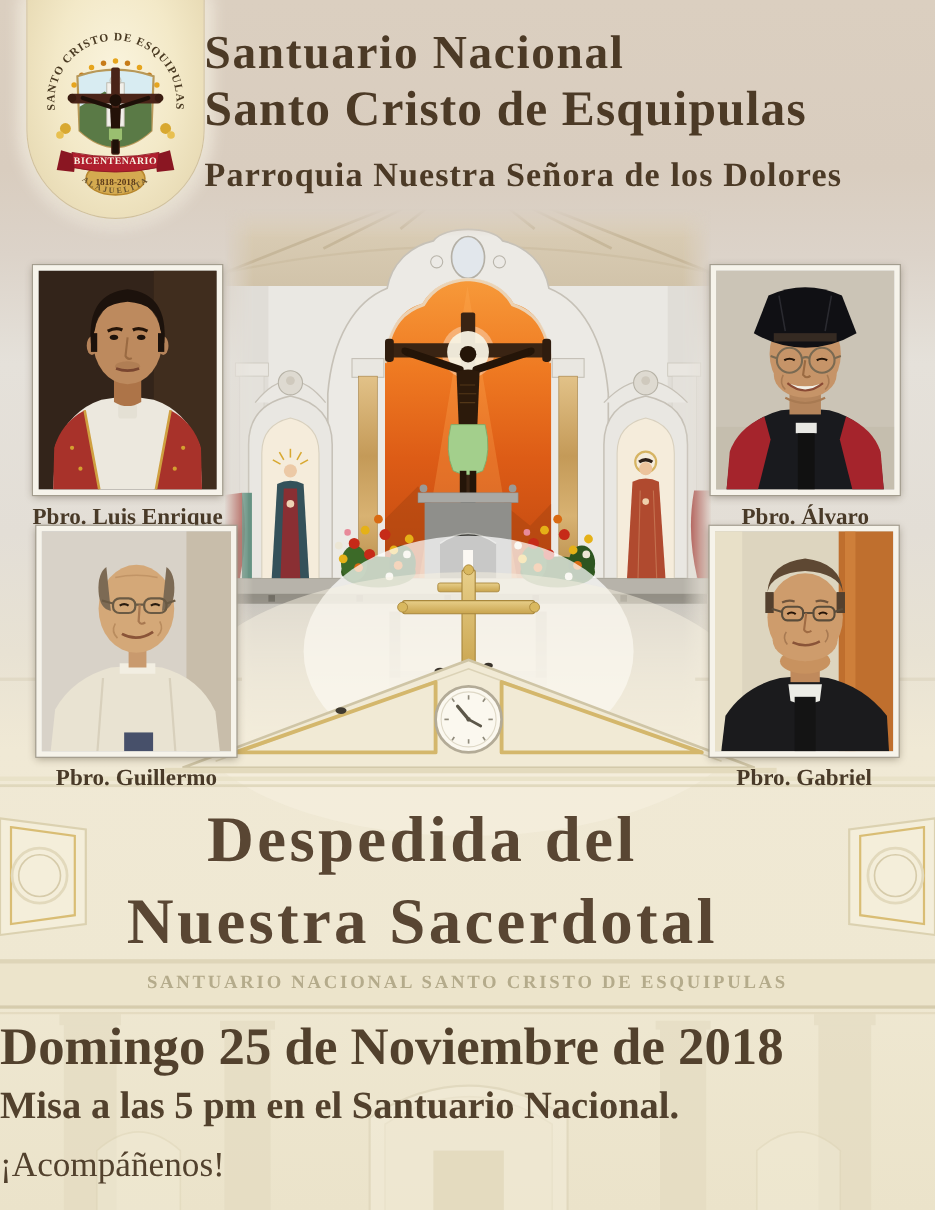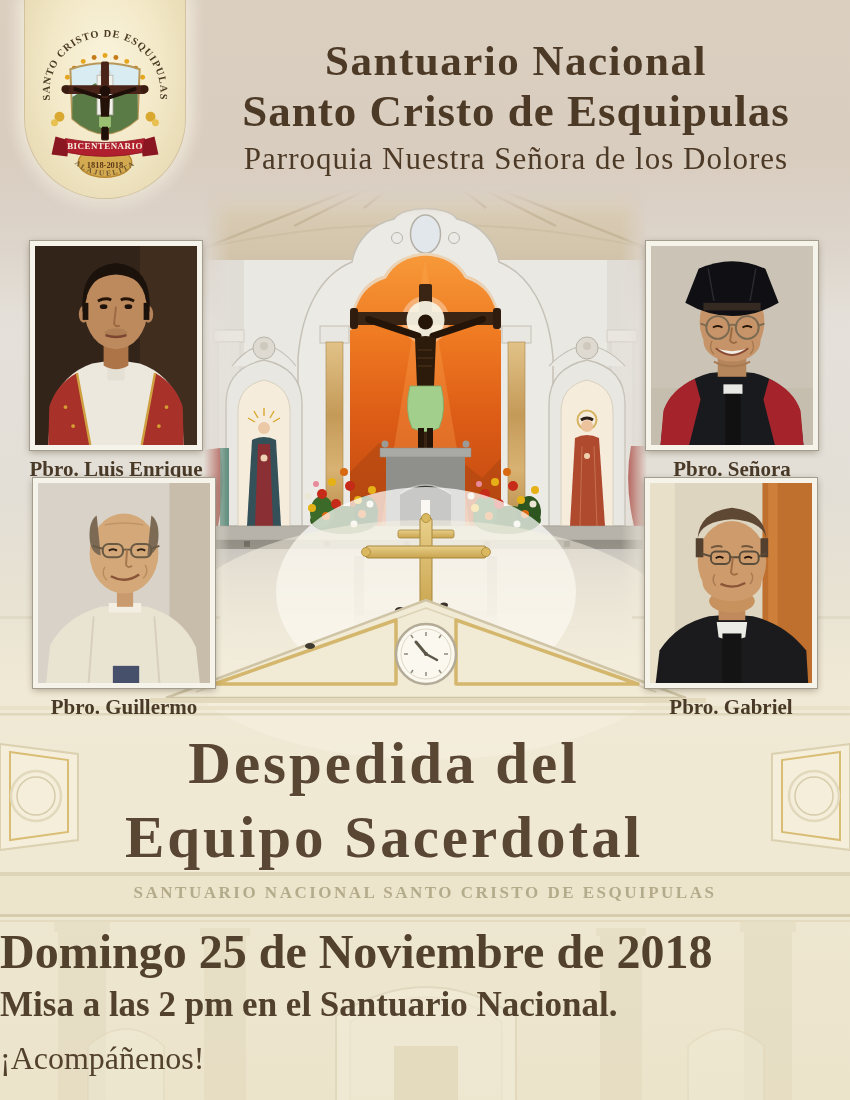--- a/index.html
+++ b/index.html
@@ -16,24 +16,24 @@
     -webkit-mask-image:linear-gradient(90deg,rgba(0,0,0,0) 0,#000 26px,#000 calc(100% - 26px),rgba(0,0,0,0) 100%);
     mask-image:linear-gradient(90deg,rgba(0,0,0,0) 0,#000 26px,#000 calc(100% - 26px),rgba(0,0,0,0) 100%);}
   
   .facade{position:absolute;left:0;top:0;z-index:2;pointer-events:none}
   
   .seal{position:absolute;left:25px;top:0;width:160px;height:198px;z-index:4;
     border-radius:0 0 80px 80px;
     background:radial-gradient(ellipse at 50% 35%,#faf4de 0%,#f3e9c8 48%,#e2d3aa 100%);
     box-shadow:0 0 0 1px rgba(196,176,126,.65),0 0 16px 5px rgba(255,252,240,.85),0 3px 8px rgba(120,100,60,.3);}
   
-  .header{position:absolute;left:186px;top:36px;width:660px;text-align:center;z-index:4;color:#4c3a26}
+  .header{position:absolute;left:186px;top:24px;width:660px;z-index:4;color:#4c3a26}
   .header .l1{font-size:43px;font-weight:bold;letter-spacing:1.5px;line-height:50px}
   .header .l2{font-size:45px;font-weight:bold;letter-spacing:1px;line-height:50px}
-  .header .sub{font-size:31px;font-weight:normal;letter-spacing:1px;line-height:38px;margin-top:4px}
+  .header .sub{font-size:31px;font-weight:bold;letter-spacing:1px;line-height:38px;margin-top:16px}
   
   .fig{position:absolute;z-index:4}
   .photo{border:5px solid #f6f3ea;outline:1px solid #a39d8e;background:#ccc;
     box-shadow:0 2px 7px rgba(60,48,28,.4)}
   .photo svg{width:100%;height:100%}
   .fig figcaption{position:absolute;left:50%;transform:translateX(-50%);white-space:nowrap;
     font-size:21px;font-weight:bold;color:#493a28;margin-top:7px}
   .fig1{left:30px;top:241px}.fig1 .photo{width:172px;height:209px}
   .fig2{left:646px;top:241px}.fig2 .photo{width:172px;height:209px}
   .fig3{left:33px;top:478px}.fig3 .photo{width:182px;height:210px}
@@ -455,21 +455,21 @@
         <circle cx="70" cy="86" r="12" fill="none" stroke="#7a6a52" stroke-width="2"></circle>
         <circle cx="101" cy="86" r="12" fill="none" stroke="#7a6a52" stroke-width="2"></circle>
         <path d="M82,84 Q86,82 89,84 M58,84 L52,82 M113,84 L119,82" stroke="#7a6a52" stroke-width="2" fill="none"></path>
         <path d="M65,86 Q70,83 75,86 M96,86 Q101,83 106,86" stroke="#241408" stroke-width="2" fill="none"></path>
         <path d="M85,86 L83,100 Q86,104 90,101" stroke="#9a6a42" stroke-width="2" fill="none"></path>
         <path d="M68,108 Q85,122 102,108 Q85,114 68,108 Z" fill="#f2efe6"></path>
         <path d="M68,108 Q85,122 102,108" stroke="#8a4a34" stroke-width="2" fill="none"></path>
         <path d="M64,100 Q60,108 66,114 M106,100 Q110,108 104,114" stroke="#a87a52" stroke-width="1.5" fill="none"></path>
       </svg>
     </div>
-    <figcaption>Pbro. Señora</figcaption>
+    <figcaption>Pbro. Álvaro</figcaption>
   </figure>
 
   <figure class="fig fig3">
     <div class="photo">
       <svg viewBox="0 0 170 210" preserveAspectRatio="none">
         <rect width="170" height="210" fill="#d8d2c8"></rect>
         <rect x="130" width="40" height="210" fill="#b8a88c" opacity=".5"></rect>
         <path d="M8,210 L12,170 Q28,140 62,130 L85,128 L108,130 Q142,140 156,172 L160,210 Z" fill="#e9e3d2"></path>
         <path d="M55,140 L50,210 M115,140 L120,210" stroke="#d8d0bc" stroke-width="2" fill="none"></path>
         <rect x="74" y="192" width="26" height="18" fill="#47506a"></rect>
@@ -522,24 +522,24 @@
         <path d="M87,78 L85,94 Q87,98 92,95" stroke="#a06c44" stroke-width="2" fill="none"></path>
         <path d="M74,106 Q87,112 100,105" stroke="#8a5438" stroke-width="2.5" fill="none"></path>
         <path d="M68,96 Q64,102 69,108 M106,94 Q110,100 105,106" stroke="#a87a52" stroke-width="1.5" fill="none"></path>
       </svg>
     </div>
     <figcaption>Pbro. Gabriel</figcaption>
   </figure>
 
   <div class="main-title">
     <div>Despedida del</div>
-    <div>Equipo Sacerdotal</div>
+    <div>Nuestra Sacerdotal</div>
   </div>
 
   <div class="inscription">SANTUARIO NACIONAL SANTO CRISTO DE ESQUIPULAS</div>
 
   <div class="event">
     <div class="date">Domingo 25 de Noviembre de 2018</div>
-    <div class="details">Misa a las 2 pm en el Santuario Nacional.</div>
+    <div class="details">Misa a las 5 pm en el Santuario Nacional.</div>
     <div class="cta">¡Acompáñenos!</div>
   </div>
 
 </div>
 
 </body></html>

